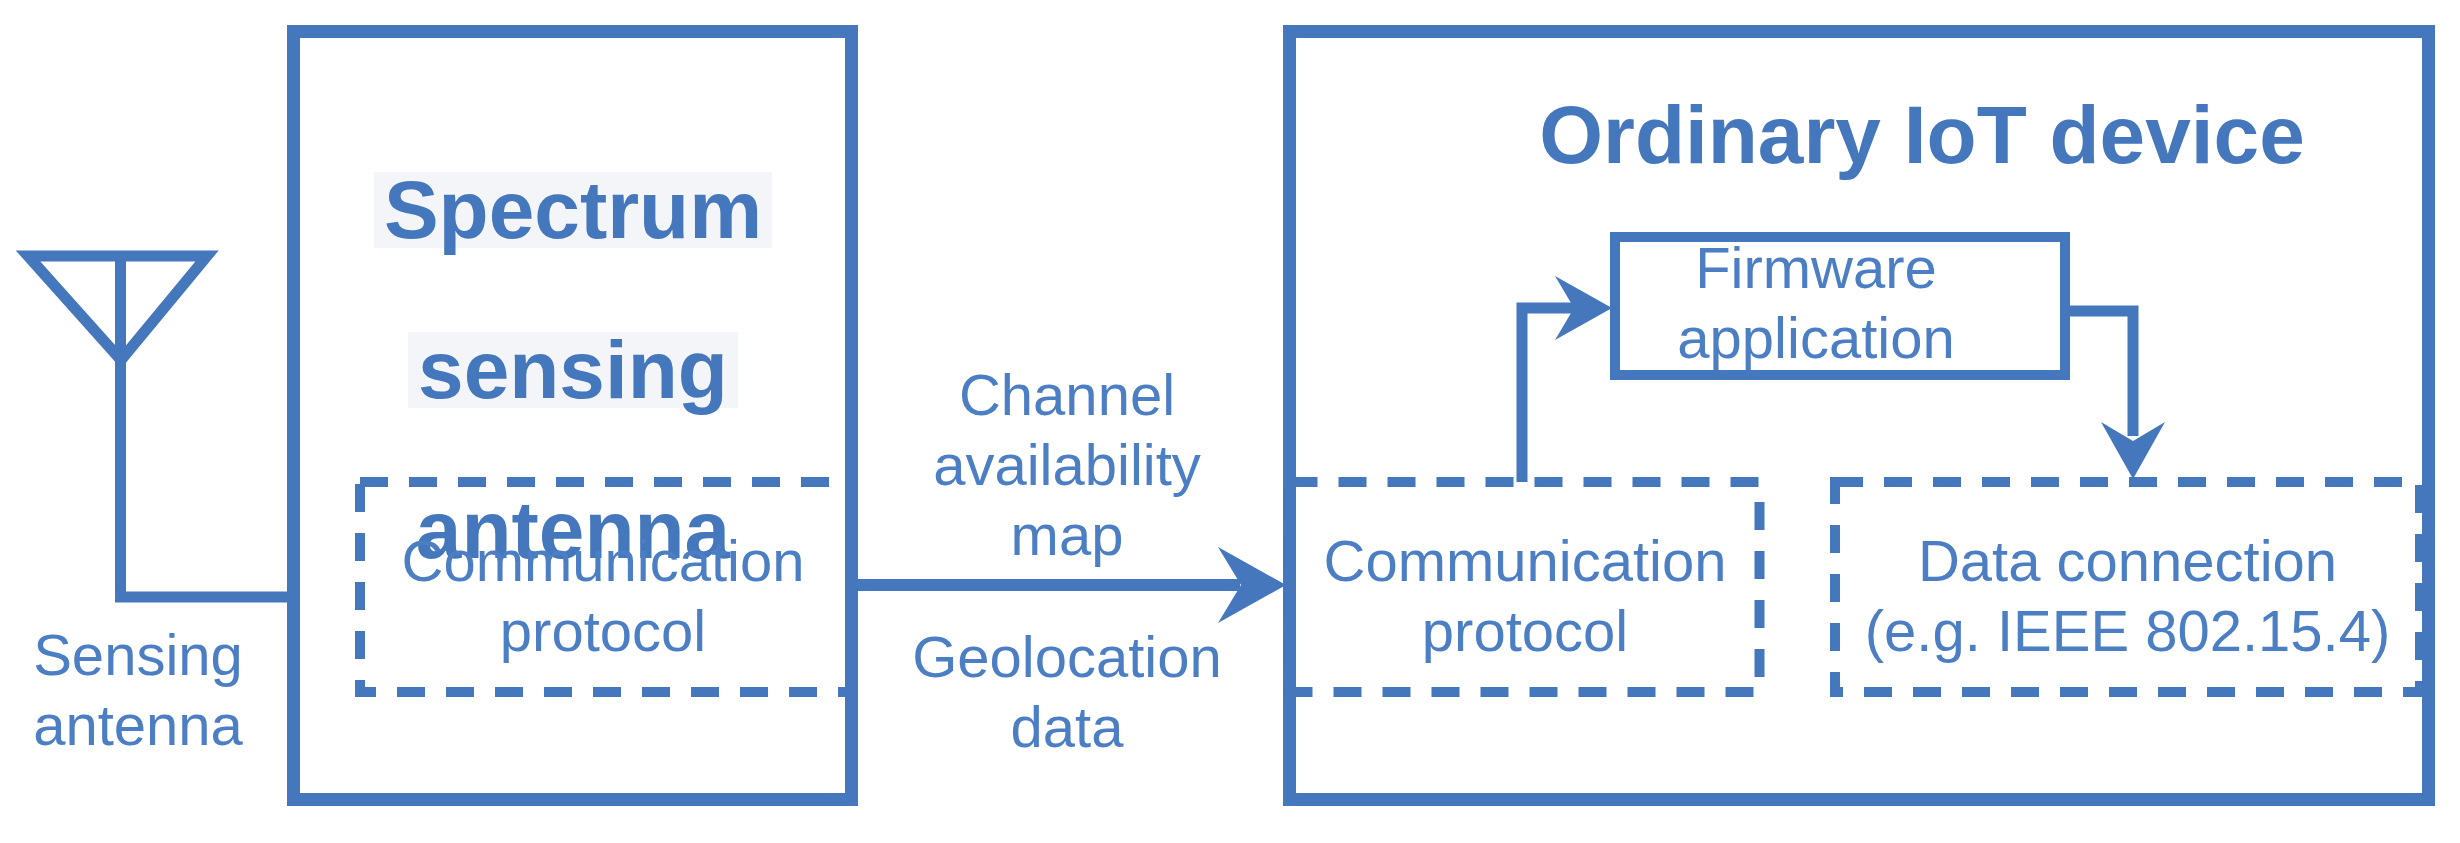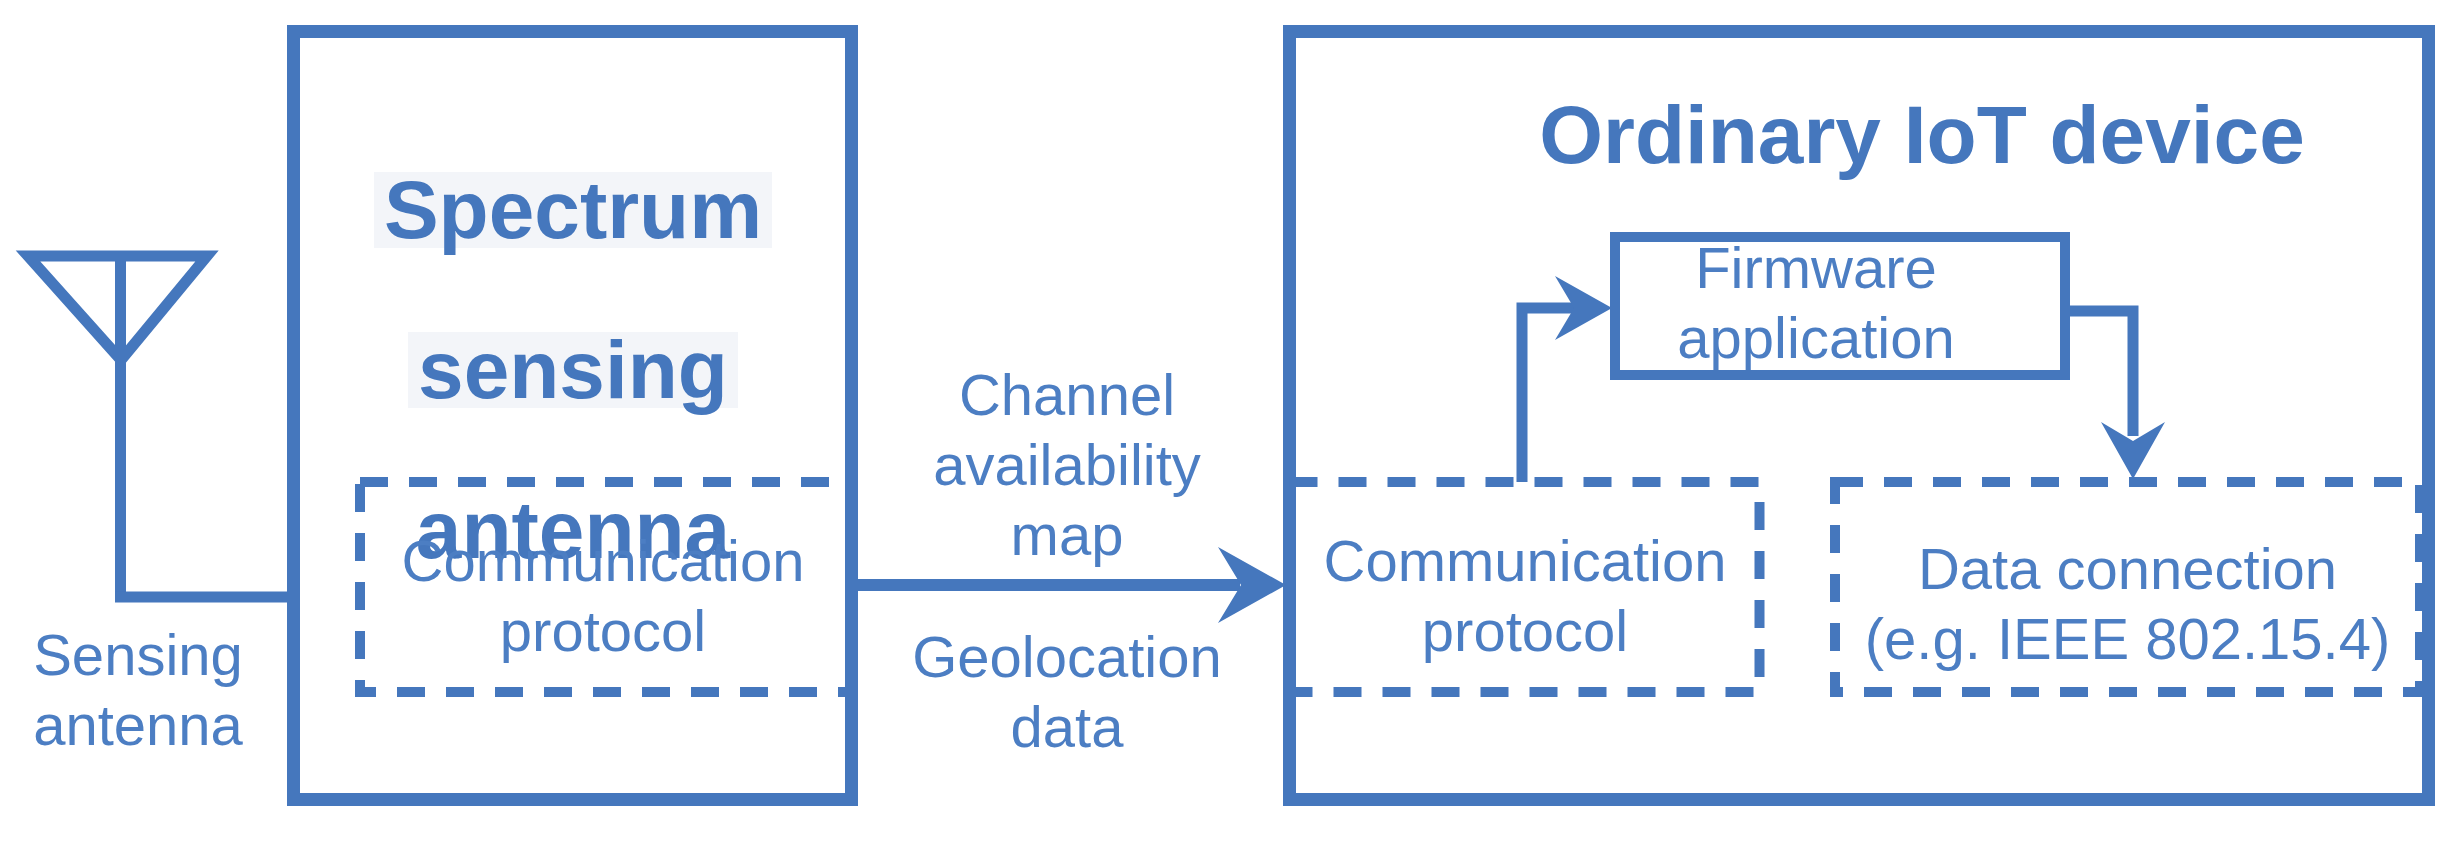--- a/index.html
+++ b/index.html
@@ -94,16 +94,16 @@
 map</div>
 
   <div class="title" style="left:1296px;top:95px;width:1252px;">Ordinary IoT device</div>
 
   <div class="lbl" style="left:1610px;top:233px;width:412px;">Firmware
 application</div>
 
   <div class="lbl" style="left:1285px;top:526px;width:480px;">Communication
 protocol</div>
 
-  <div class="lbl" style="left:1830px;top:526px;width:595px;margin-top:8px;">Data connection
+  <div class="lbl" style="left:1830px;top:526px;width:595px;">Data connection
 (e.g. IEEE 802.15.4)</div>
 
 </div>
 
 </body></html>

